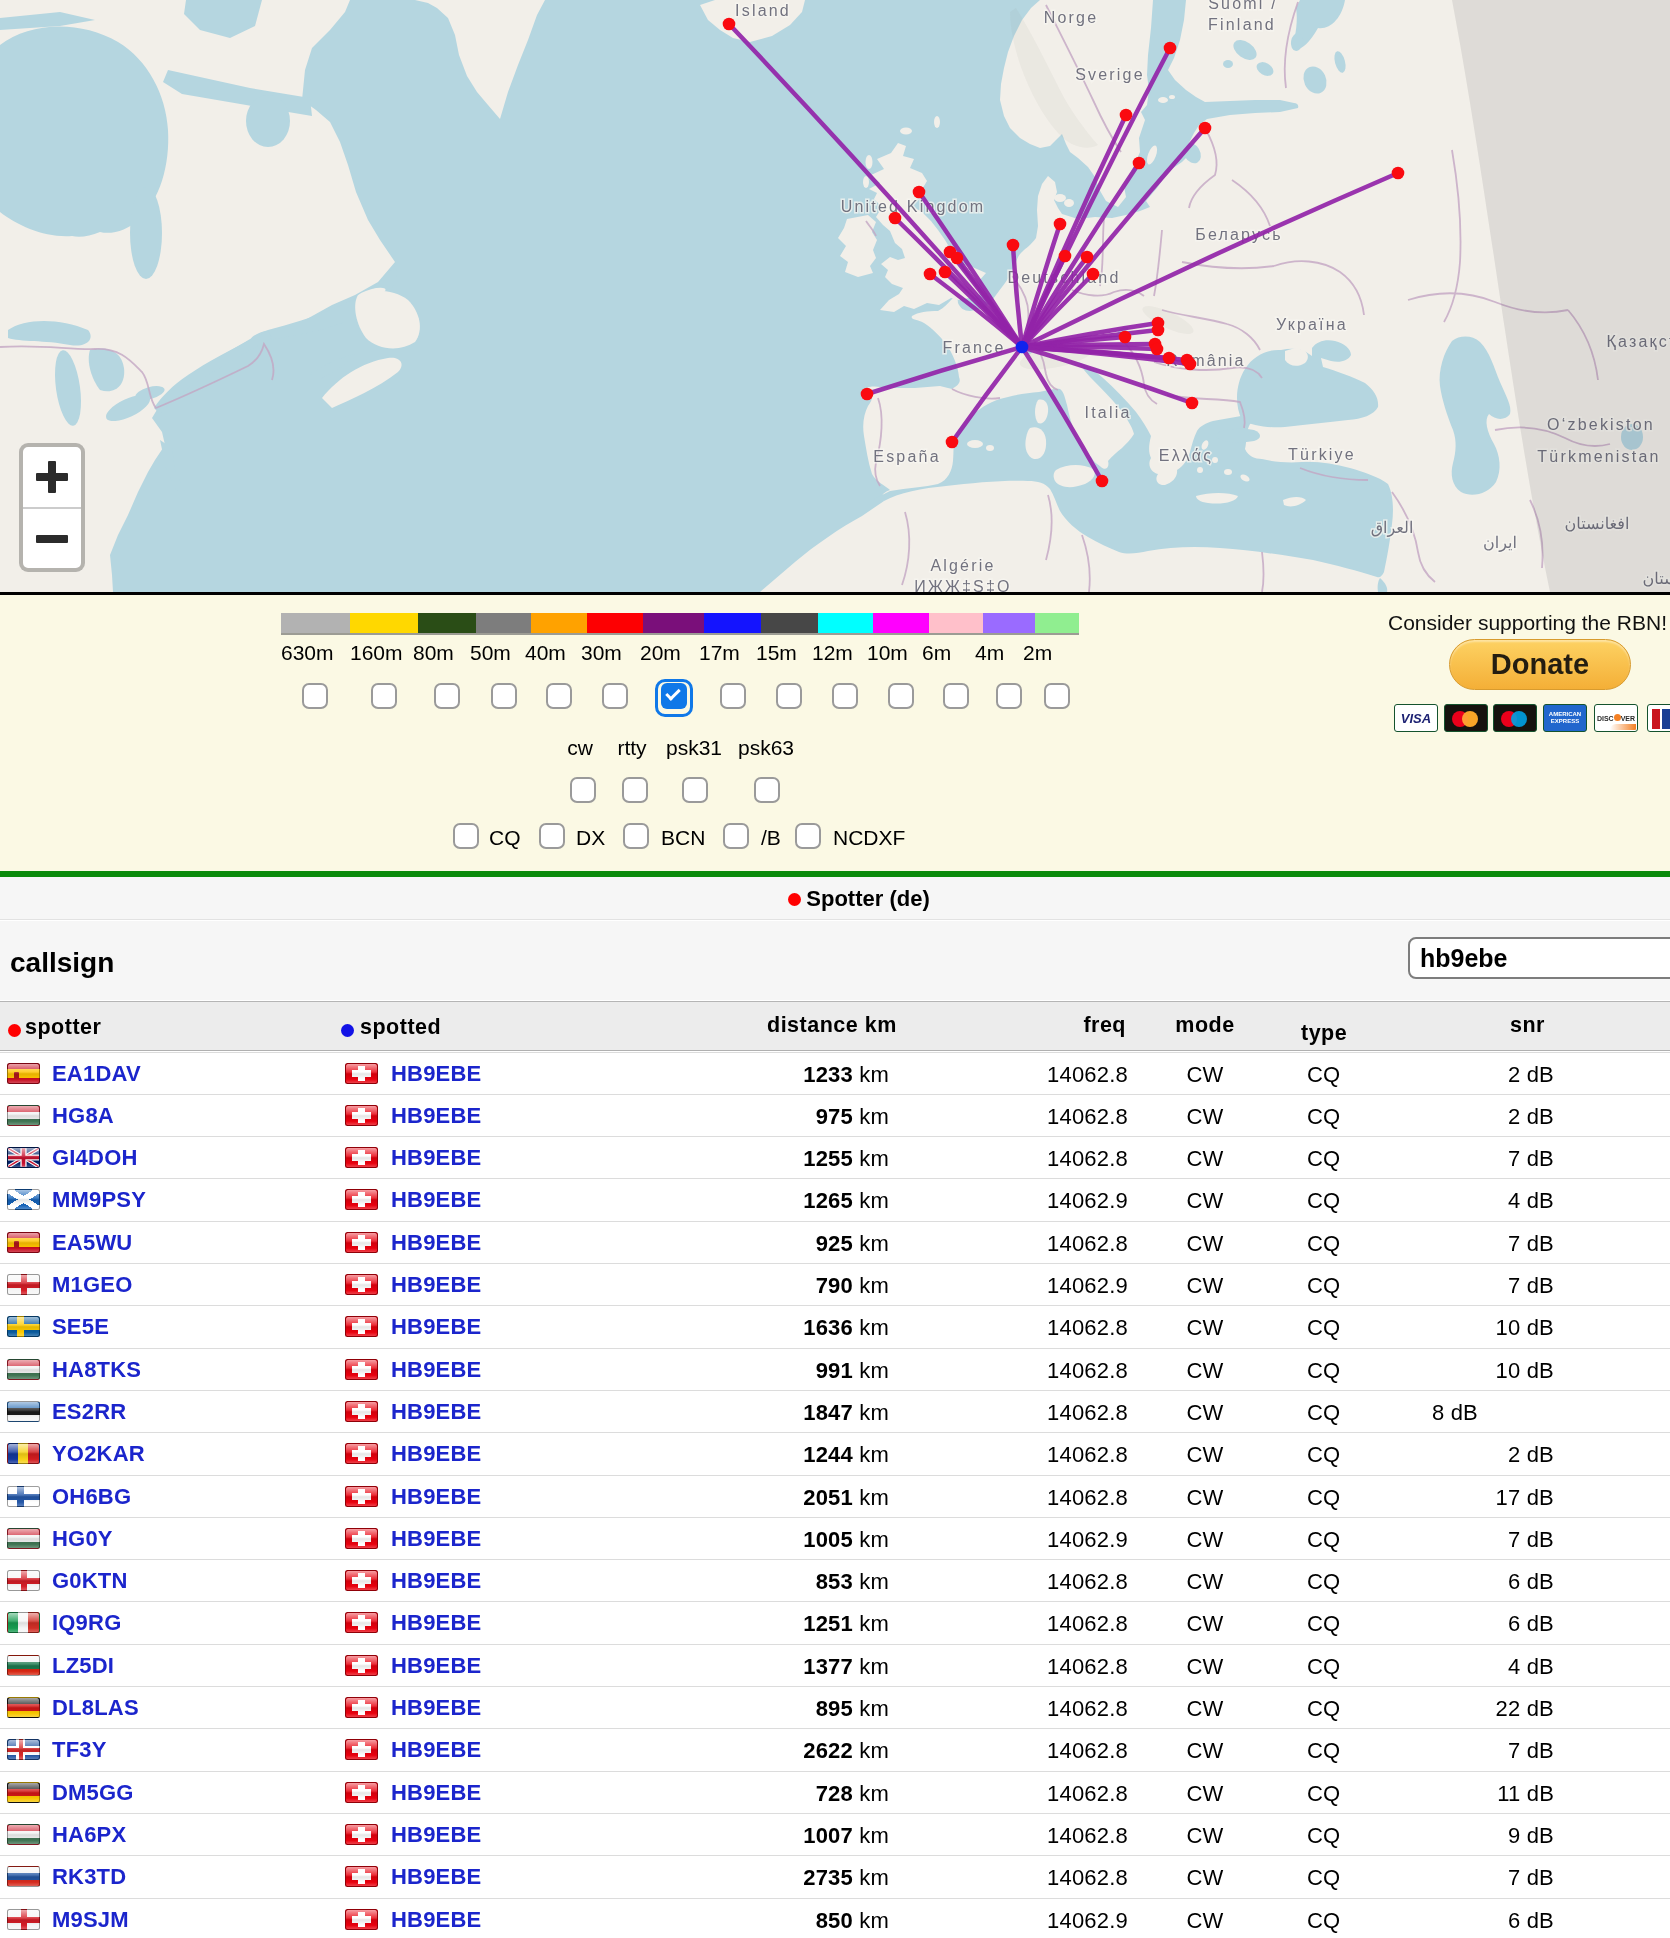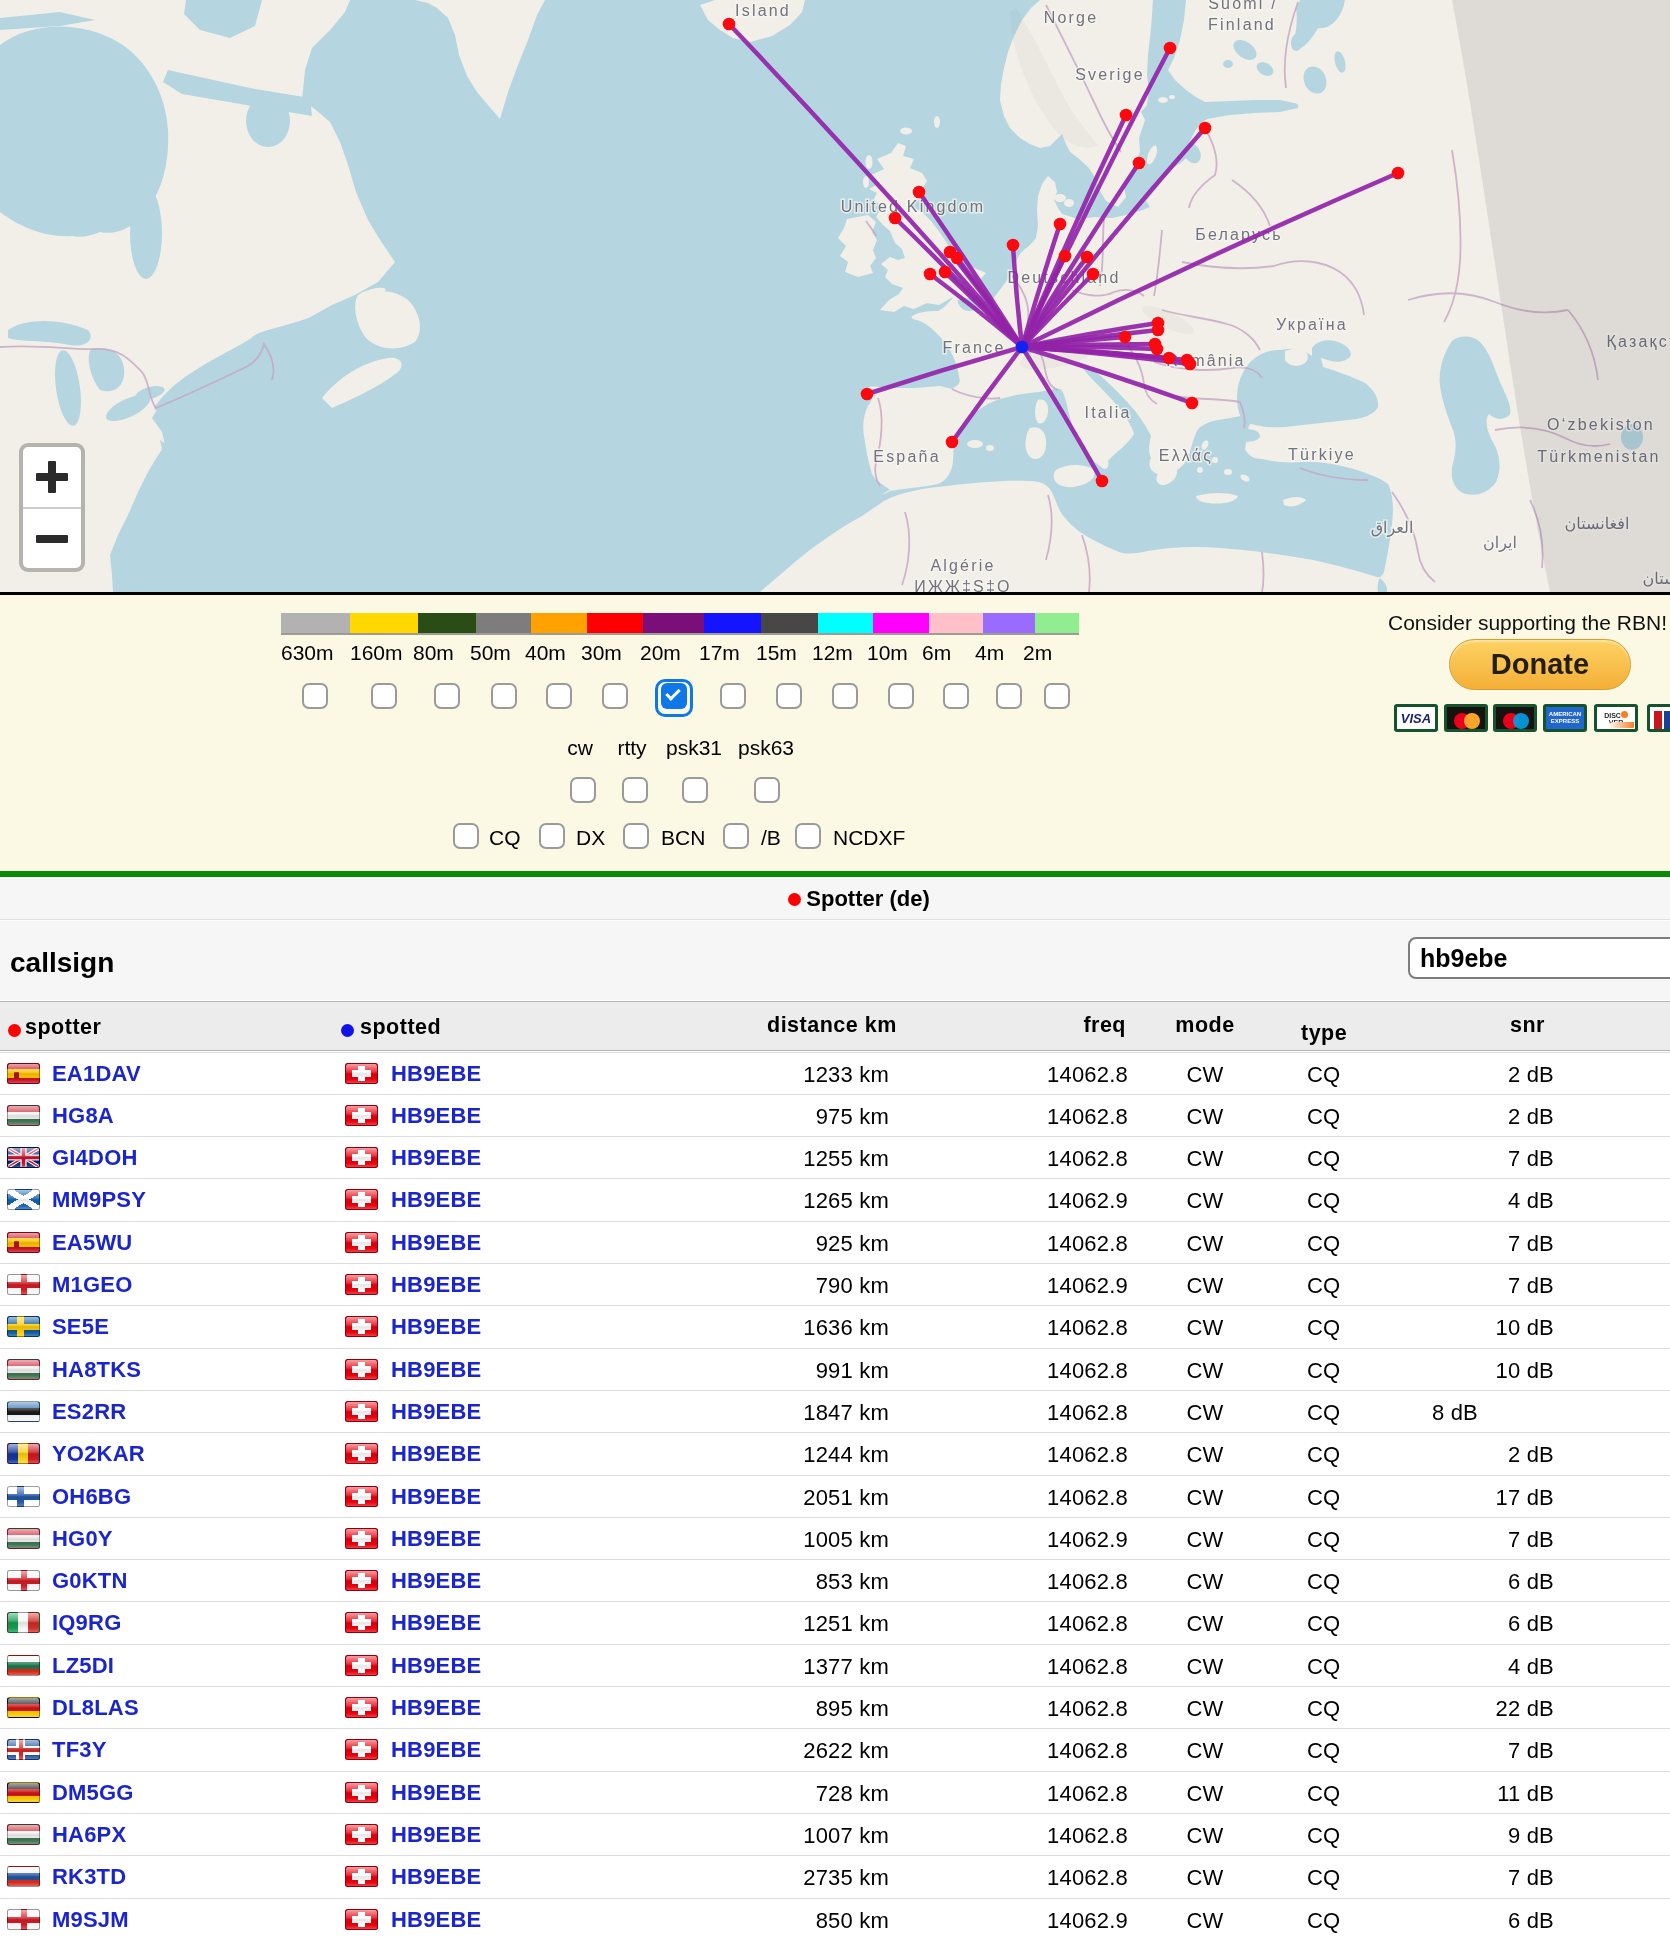--- a/index.html
+++ b/index.html
@@ -10,39 +10,39 @@
 #panel{position:absolute;left:0;top:595px;width:1670px;height:276px;background:#fbf9e4}
 .sw{position:absolute;top:18px;height:20px;box-shadow:0 2px 0 #9c9c94}
 .bl{position:absolute;top:46px;width:68px;text-align:left;font-size:21px;color:#000}
 .ml{position:absolute;top:141px;width:80px;text-align:center;font-size:21px;color:#000}
 .tl{position:absolute;top:231px;font-size:21px;color:#000}
 .cb{position:absolute;width:26px;height:26px;background:#fff;border:2px solid #9a9a9a;border-radius:7px}
 .cbo{position:absolute;width:38px;height:38px;border:3.5px solid #0f78e8;border-radius:10px}
 .cbc{position:absolute;width:26px;height:26px;background:#0f78e8;border-radius:6px}
 .tick{position:absolute;left:5px;top:6px;width:14px;height:8px;border-left:3.5px solid #fff;border-bottom:3.5px solid #fff;transform:rotate(-45deg)}
 .donbtn{position:absolute;left:1449px;top:44px;width:182px;height:51px;border-radius:26px;background:linear-gradient(#fdd263,#f4af37);border:1px solid #d89b2e;box-shadow:inset 0 2px 2px #fff6;text-align:center;line-height:49px;font-size:29px;font-weight:bold;color:#241d11}
-.card{position:absolute;top:109px;width:44px;height:28px;border-radius:3px;border:3px solid #14532d;display:flex;align-items:center;justify-content:center;overflow:hidden;text-align:center}
+.card{position:absolute;top:109px;width:44px;height:28px;border-radius:3px;border:1px solid #14532d;display:flex;align-items:center;justify-content:center;overflow:hidden;text-align:center}
 .cc{position:absolute;top:6px;width:16px;height:16px;border-radius:50%}
 #greenbar{position:absolute;left:0;top:871px;width:1670px;height:6px;background:#0a8a0a}
 #spotband{position:absolute;left:0;top:877px;width:1670px;height:43px;background:#f6f6f6;border-bottom:1px solid #e2e2e2}
 #spotband .in{position:absolute;left:24px;width:1670px;text-align:center;top:9px;font-size:22px;font-weight:bold}
 .dot{display:inline-block;width:13px;height:13px;border-radius:50%;margin-right:5px}
 #callrow{position:absolute;left:0;top:921px;width:1670px;height:79px;background:#f6f6f6}
 #callrow b{position:absolute;left:10px;top:26px;font-size:28px}
 .inp{position:absolute;top:16px;height:42px;border:2px solid #7d7d7d;border-radius:8px;background:#fff;font-size:25px;font-weight:bold;line-height:38px;padding-left:10px;color:#000}
 .inp::placeholder{color:#8a8a8a;opacity:1}
 #thead{position:absolute;left:0;top:1001px;width:1670px;height:50px;background:#ececec;border-top:1px solid #b5b5b5;border-bottom:1px solid #b0b0b0;font-size:21.5px;font-weight:bold;letter-spacing:0.5px}
 #thead div{position:absolute;top:13px}
 .row{position:absolute;left:0;width:1670px;height:42.3px;border-top:1px solid #dcdcdc;font-size:22px;letter-spacing:0.2px}
 .row .fl,.row .cs{position:absolute}
 .cs{top:8px;color:#1b25cc;font-weight:bold;text-decoration:none}
 .num{position:absolute;top:9px;text-align:right}
 .ctr{position:absolute;top:9px;text-align:center}
 .lft{position:absolute;top:9px}
-.num b,.row b{font-weight:normal}
+.num b,.row b{font-weight:bold}
 .fl{top:10px;width:33px;height:21px;border:1px solid rgba(0,0,0,.38);border-radius:2.5px;overflow:hidden}
 .fl::after{content:"";position:absolute;left:0;top:0;width:100%;height:100%;background:linear-gradient(180deg,rgba(255,255,255,.62),rgba(255,255,255,.18) 42%,rgba(0,0,0,.10) 52%,rgba(0,0,0,0) 80%,rgba(255,255,255,.25));border-radius:2px}
 .f-es{background:linear-gradient(#c60b1e 26%,#ffc400 26% 74%,#c60b1e 74%)}
 .f-es::before{content:"";position:absolute;left:6px;top:8px;width:5px;height:7px;background:#ad1519;border-radius:1px}
 .f-hu{background:linear-gradient(#ce2939 33%,#f3f3f3 33% 66%,#3f7352 66%)}
 .f-sct{background-image:linear-gradient(to top right,rgba(0,0,0,0) calc(50% - 3px),#fff calc(50% - 3px) calc(50% + 3px),rgba(0,0,0,0) calc(50% + 3px)),linear-gradient(to bottom right,rgba(0,0,0,0) calc(50% - 3px),#fff calc(50% - 3px) calc(50% + 3px),rgba(0,0,0,0) calc(50% + 3px));background-color:#1562b8}
 .f-en{background-image:linear-gradient(to right,rgba(0,0,0,0) 13px,#d41c25 13px 19px,rgba(0,0,0,0) 19px),linear-gradient(rgba(0,0,0,0) 7px,#d41c25 7px 13px,rgba(0,0,0,0) 13px);background-color:#f5f5f5}
 .f-se{background-image:linear-gradient(to right,rgba(0,0,0,0) 9px,#fecb00 9px 16px,rgba(0,0,0,0) 16px),linear-gradient(rgba(0,0,0,0) 7px,#fecb00 7px 13px,rgba(0,0,0,0) 13px);background-color:#0a5a9c}
 .f-fi{background-image:linear-gradient(to right,rgba(0,0,0,0) 9px,#2558a8 9px 16px,rgba(0,0,0,0) 16px),linear-gradient(rgba(0,0,0,0) 7px,#2558a8 7px 13px,rgba(0,0,0,0) 13px);background-color:#fff}
 .f-ee{background:linear-gradient(#2f72b7 33%,#1a1a1a 33% 66%,#f3f3f3 66%)}

